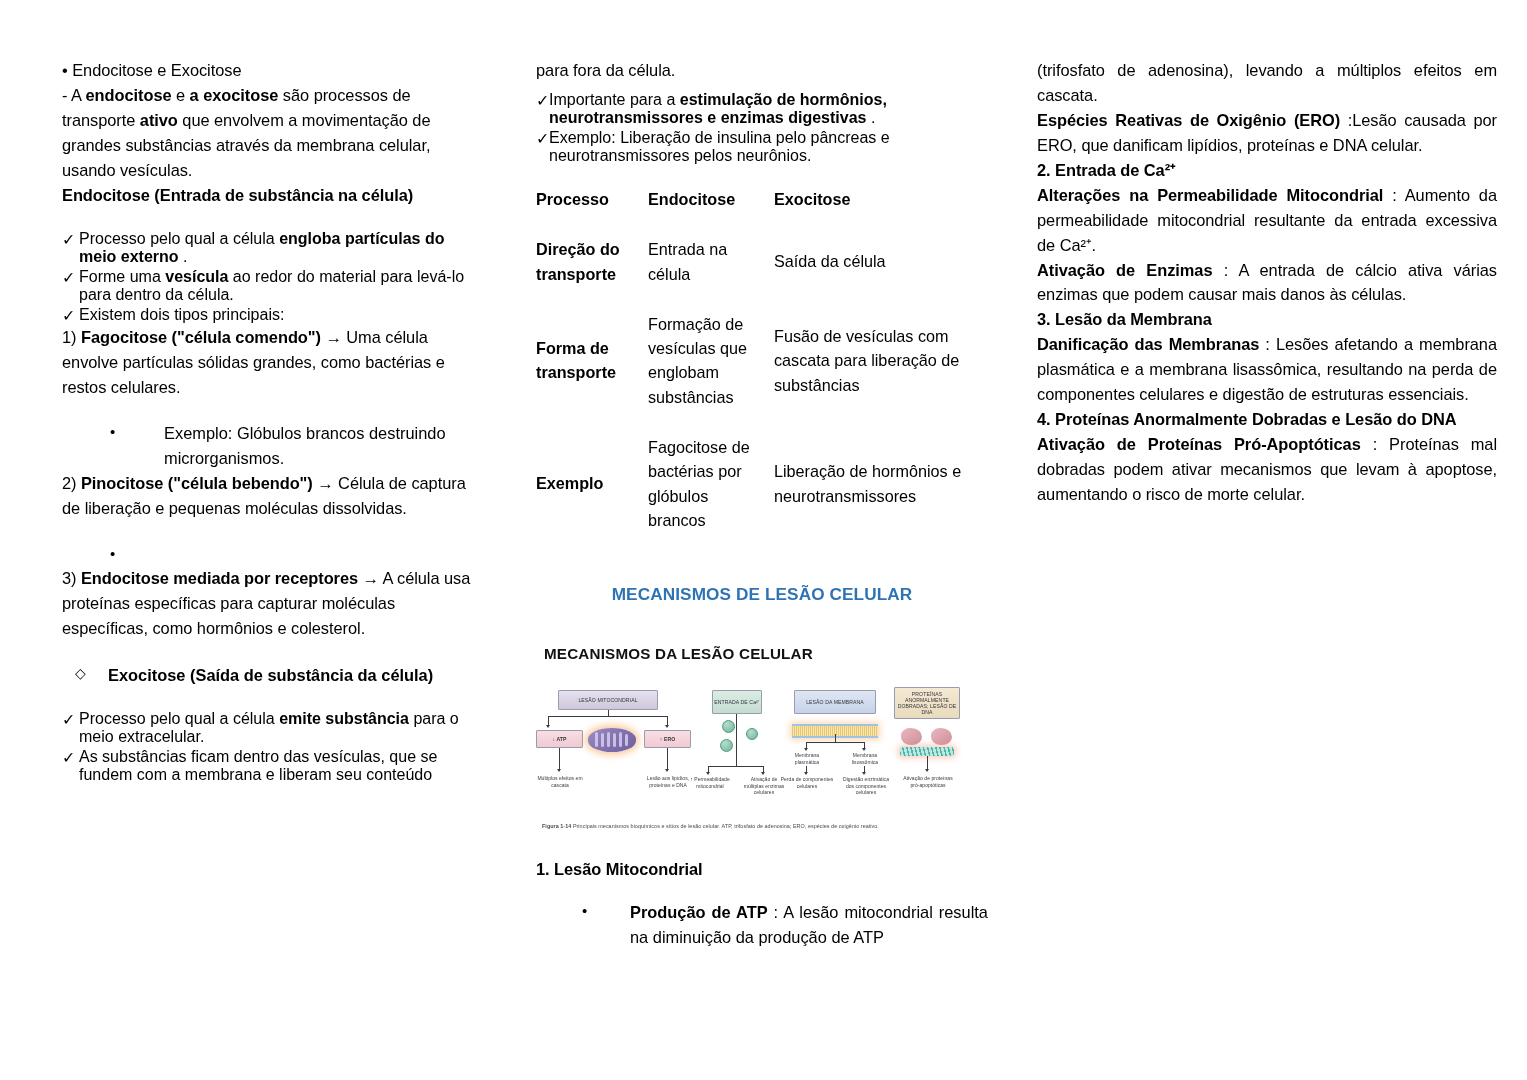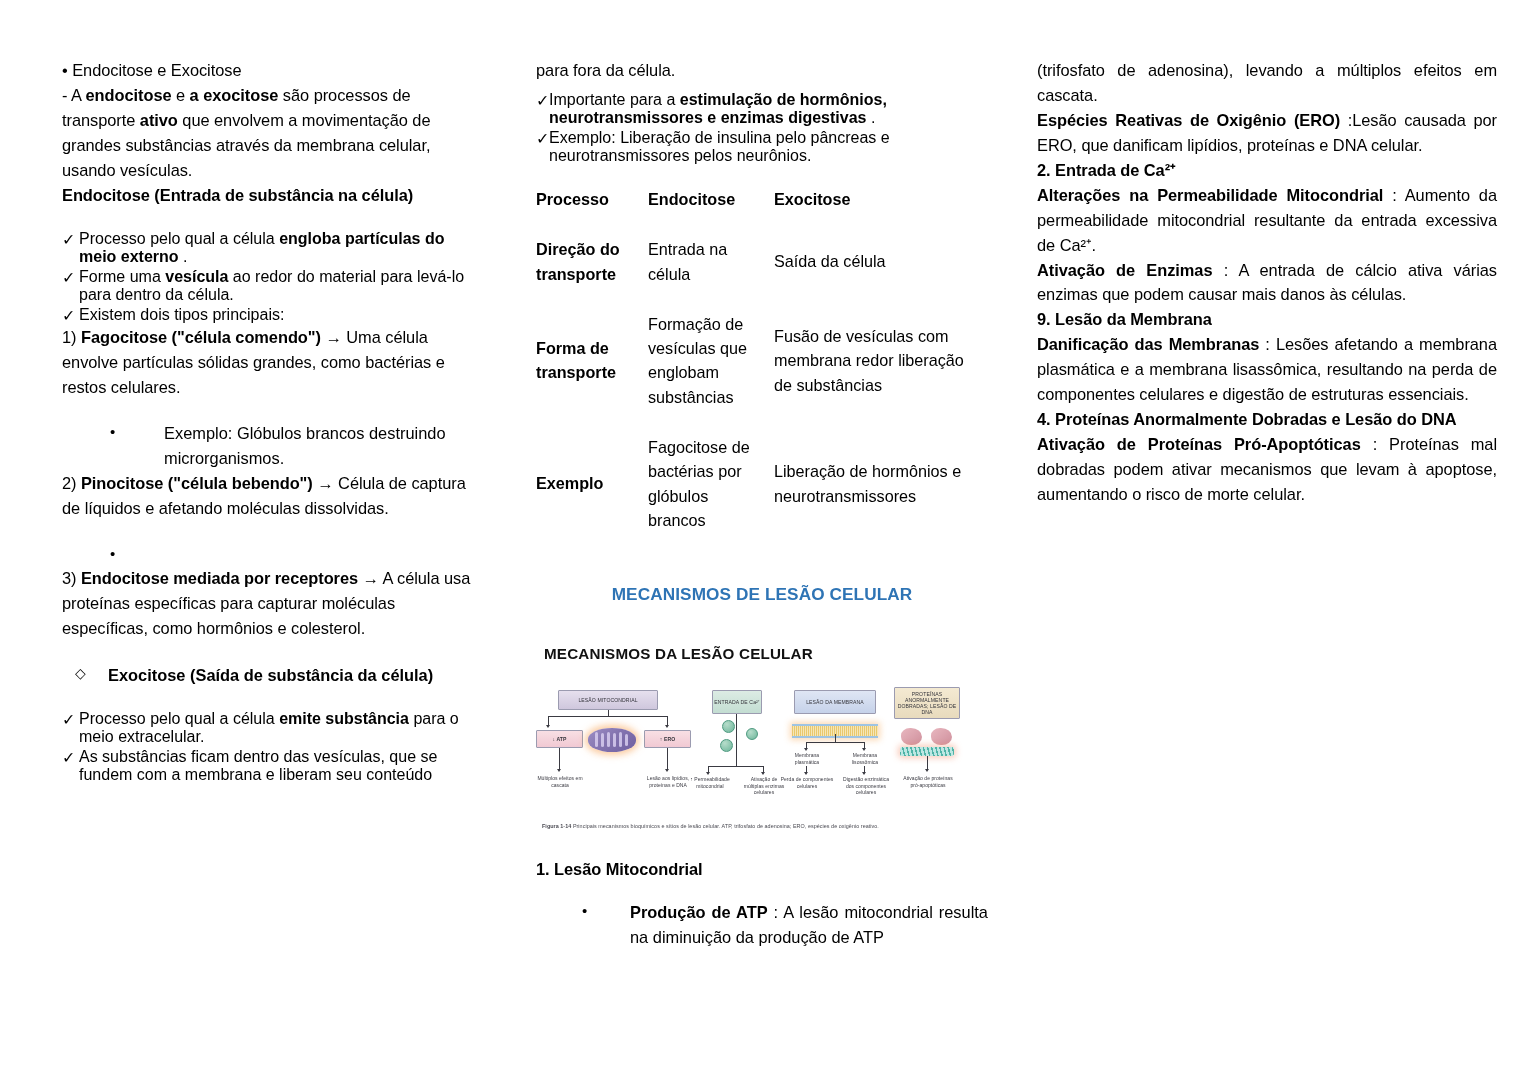--- a/index.html
+++ b/index.html
@@ -254,21 +254,21 @@
         <span> Existem dois tipos principais:</span>
       </div>
 
       <p class="para gap-lg"><span>1) </span><b>Fagocitose ("célula comendo")</b><span> → Uma célula envolve partículas sólidas grandes, como bactérias e restos celulares.</span></p>
 
       <div class="subbullet gap-lg">
         <span class="dot">•</span>
         <span class="txt">Exemplo: Glóbulos brancos destruindo microrganismos.</span>
       </div>
 
-      <p class="para gap-lg"><span>2) </span><b>Pinocitose ("célula bebendo")</b><span> → Célula de captura de líquidos e afetando moléculas dissolvidas.</span></p>
+      <p class="para gap-lg"><span>2) </span><b>Pinocitose ("célula bebendo")</b><span> → Célula de captura de liberação e pequenas moléculas dissolvidas.</span></p>
 
       <div class="subbullet gap-lg">
         <span class="dot">•</span>
       </div>
 
       <p class="para gap-lg"><span>3) </span><b>Endocitose mediada por receptores</b><span> → A célula usa proteínas específicas para capturar moléculas específicas, como hormônios e colesterol.</span></p>
 
       <div class="diamond-row gap-lg">
         <span class="dia">◇</span>
         <span>Exocitose (Saída de substância da célula)</span>
@@ -315,21 +315,21 @@
         </thead>
         <tbody>
           <tr>
             <td class="rowhead">Direção do transporte</td>
             <td>Entrada na célula</td>
             <td>Saída da célula</td>
           </tr>
           <tr>
             <td class="rowhead">Forma de transporte</td>
             <td>Formação de vesículas que englobam substâncias</td>
-            <td>Fusão de vesículas com membrana redor liberação de substâncias</td>
+            <td>Fusão de vesículas com cascata para liberação de substâncias</td>
           </tr>
           <tr>
             <td class="rowhead">Exemplo</td>
             <td>Fagocitose de bactérias por glóbulos brancos</td>
             <td>Liberação de hormônios e neurotransmissores</td>
           </tr>
         </tbody>
       </table>
 
       <p class="sec-heading" style="color:#2E74B5">MECANISMOS DE LESÃO CELULAR</p>
@@ -431,21 +431,21 @@
       <p class="para justify" style="text-align:justify; text-align-last:left;">(trifosfato de adenosina), levando a múltiplos efeitos em cascata.</p>
 
       <p class="para justify gap-lg"><b>Espécies Reativas de Oxigênio (ERO)</b><span> :Lesão causada por ERO, que danificam lipídios, proteínas e DNA celular.</span></p>
 
       <p class="para gap-lg b">2. Entrada de Ca²⁺</p>
 
       <p class="para justify gap-lg"><b>Alterações na Permeabilidade Mitocondrial</b><span> : Aumento da permeabilidade mitocondrial resultante da entrada excessiva de Ca²⁺.</span></p>
 
       <p class="para justify gap-lg"><b>Ativação de Enzimas</b><span> : A entrada de cálcio ativa várias enzimas que podem causar mais danos às células.</span></p>
 
-      <p class="para gap-lg b">9. Lesão da Membrana</p>
+      <p class="para gap-lg b">3. Lesão da Membrana</p>
 
       <p class="para justify gap-lg"><b>Danificação das Membranas</b><span> : Lesões afetando a membrana plasmática e a membrana lisassômica, resultando na perda de componentes celulares e digestão de estruturas essenciais.</span></p>
 
       <p class="para gap-lg b">4. Proteínas Anormalmente Dobradas e Lesão do DNA</p>
 
       <p class="para justify gap-lg"><b>Ativação de Proteínas Pró-Apoptóticas</b><span> : Proteínas mal dobradas podem ativar mecanismos que levam à apoptose, aumentando o risco de morte celular.</span></p>
 
     </div>
 
   </div>

